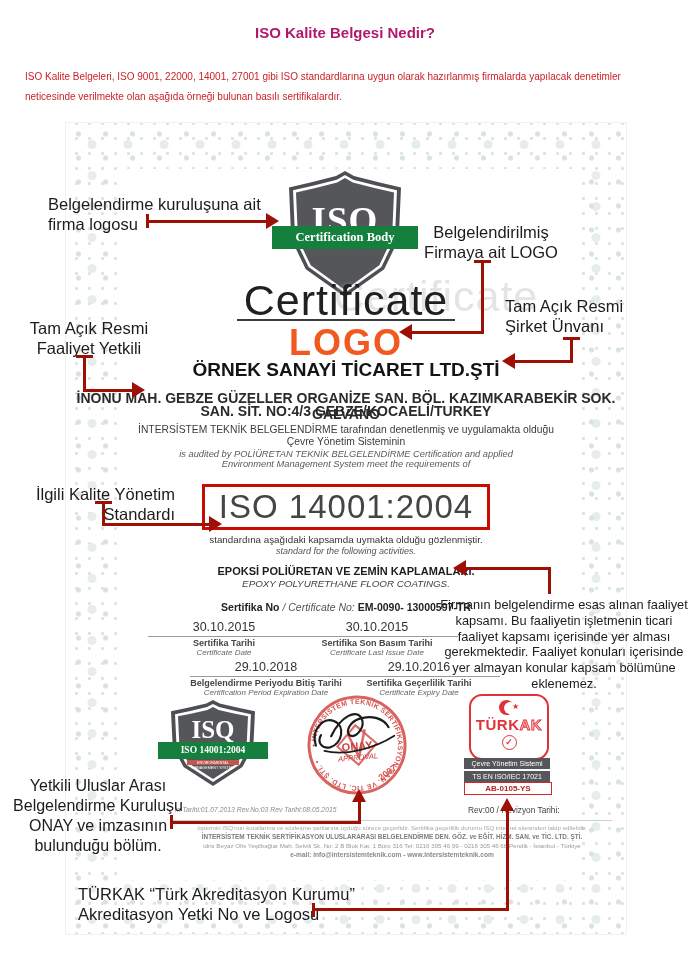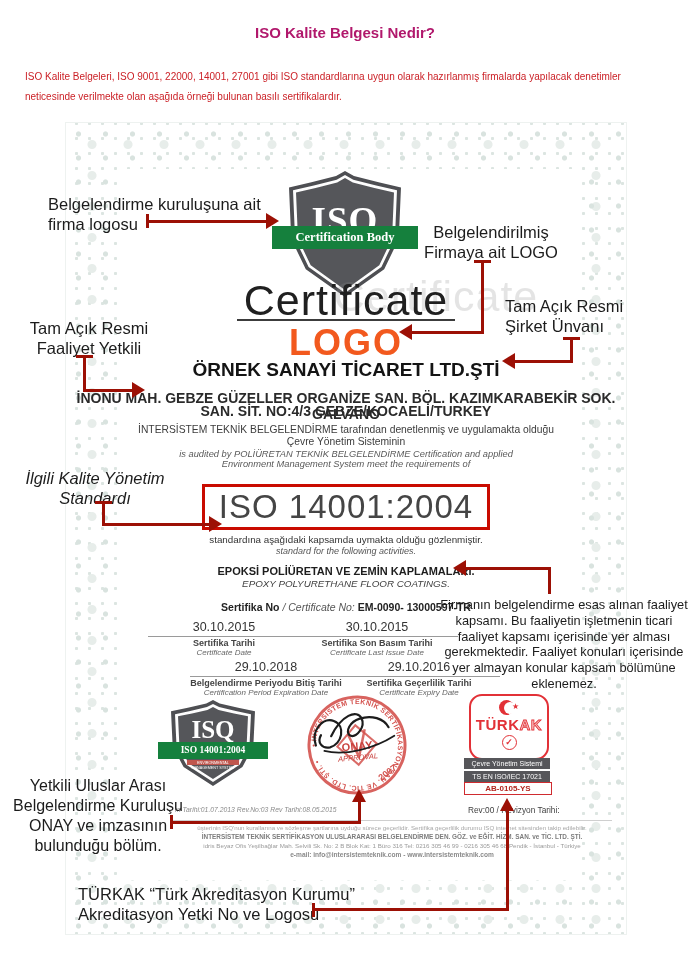--- a/index.html
+++ b/index.html
@@ -106,21 +106,21 @@
   .f2{top:833px;font-size:6.4px;font-weight:bold;color:#7c7c7c;}
   .f3{top:842px;font-size:6.2px;color:#9a9a9a;}
   .f4{top:851px;font-size:6.6px;font-weight:bold;color:#8a8a8a;}
 
   
   .note{color:#1c1c1c;font-size:16.5px;line-height:20px;z-index:5;}
   .n-issuer{left:48px;top:194px;width:228px;text-align:left;}
   .n-firmlogo{left:415px;top:222px;width:152px;text-align:center;}
   .n-title{left:505px;top:296px;width:136px;text-align:left;}
   .n-addr{left:25px;top:318px;width:128px;text-align:center;}
-  .n-std{left:15px;top:468px;width:160px;text-align:center;font-style:italic;}
+  .n-std{left:15px;top:484px;width:160px;text-align:right;}
   .n-scope{left:436px;top:597px;width:256px;text-align:center;font-size:12.8px;line-height:15.8px;}
   .n-onay{left:5px;top:776px;width:186px;text-align:center;font-size:16px;}
   .n-turkak{left:78px;top:884px;width:300px;text-align:left;}
 
   
   .hline,.vline,.tbar-h,.tbar-v{background:#9c1005;z-index:6;}
   .hline{height:3px;} .vline{width:3px;}
   .tbar-v{width:3px;height:14px;} .tbar-h{width:17px;height:3px;}
   .ah{width:0;height:0;z-index:6;}
   .ah-right{border-left:13px solid #9c1005;border-top:8px solid transparent;border-bottom:8px solid transparent;}

